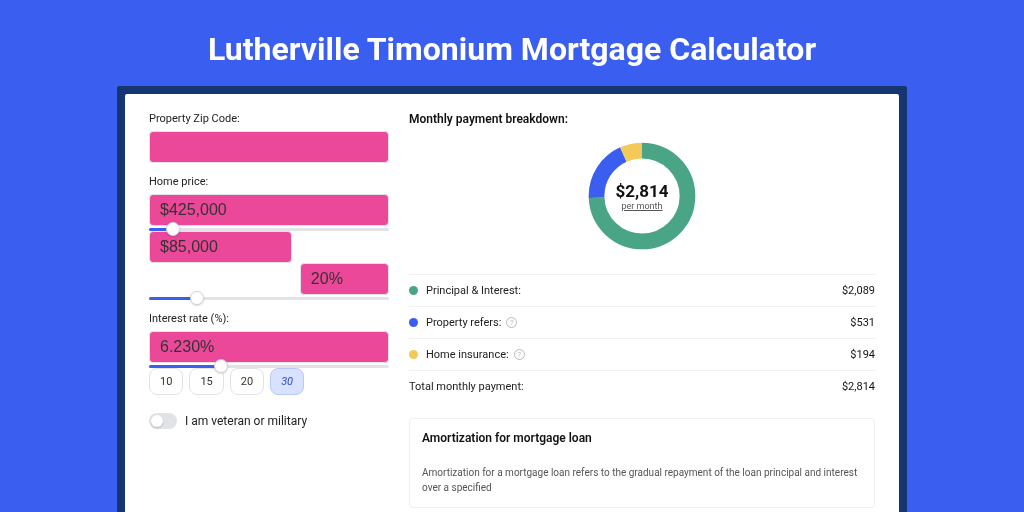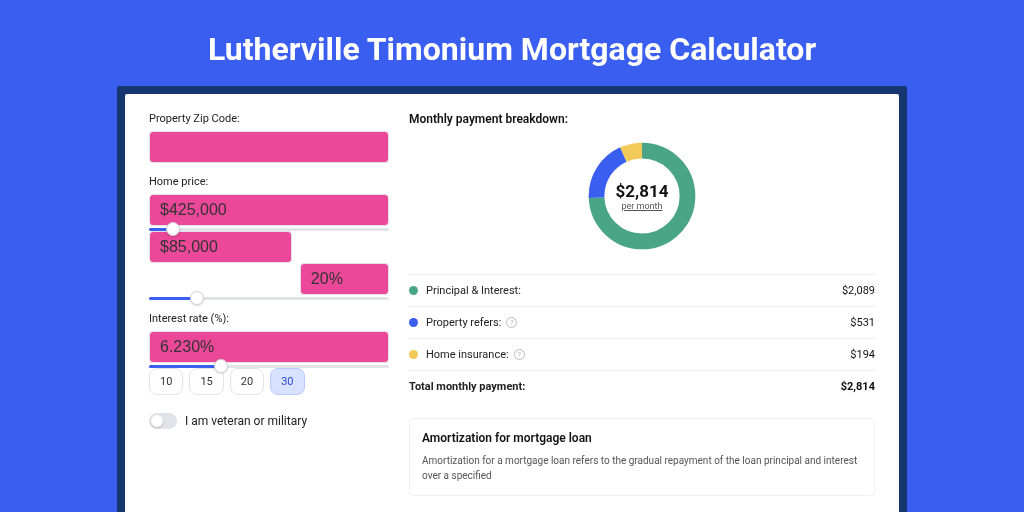--- a/index.html
+++ b/index.html
@@ -90,20 +90,21 @@
   font-size: 11px;
   color: #333;
   cursor: pointer;
   min-width: 34px;
   text-align: center;
 }
 .period-btn.active {
   background: #d8e2ff;
   border-color: #b8c9ff;
   color: #2a4acc;
+  font-style: italic;
 }
 .toggle-row { display: flex; align-items: center; gap: 8px; margin-top: 18px; }
 .toggle {
   width: 28px;
   height: 16px;
   background: #e1e3e8;
   border-radius: 10px;
   position: relative;
   cursor: pointer;
 }
@@ -151,30 +152,30 @@
   border-radius: 50%;
   display: inline-flex;
   align-items: center;
   justify-content: center;
   font-size: 8px;
   color: #bbb;
   margin-left: 5px;
 }
 .bd-val { margin-left: auto; color: #111; }
 .bd-row.total .bd-label,
-.bd-row.total .bd-val { font-weight: 700; }
+.bd-row.total .bd-val { font-weight: 400; }
 .bd-row.total { border-bottom: none; }
 
 .amort-card {
   border: 1px solid #eef0f4;
   border-radius: 4px;
   padding: 12px;
   margin-top: 16px;
 }
-.amort-title { font-size: 12px; font-weight: 600; color: #111; margin-bottom: 8px; }
+.amort-title { font-size: 12px; font-weight: 600; color: #111; margin-bottom: 20px; }
 .amort-text { font-size: 10px; color: #555; line-height: 1.5; }
 </style>
 </head>
 <body>
 
 <h1 class="page-title">Lutherville Timonium Mortgage Calculator</h1>
 
 <div class="outer-panel">
   <div class="card">
 

